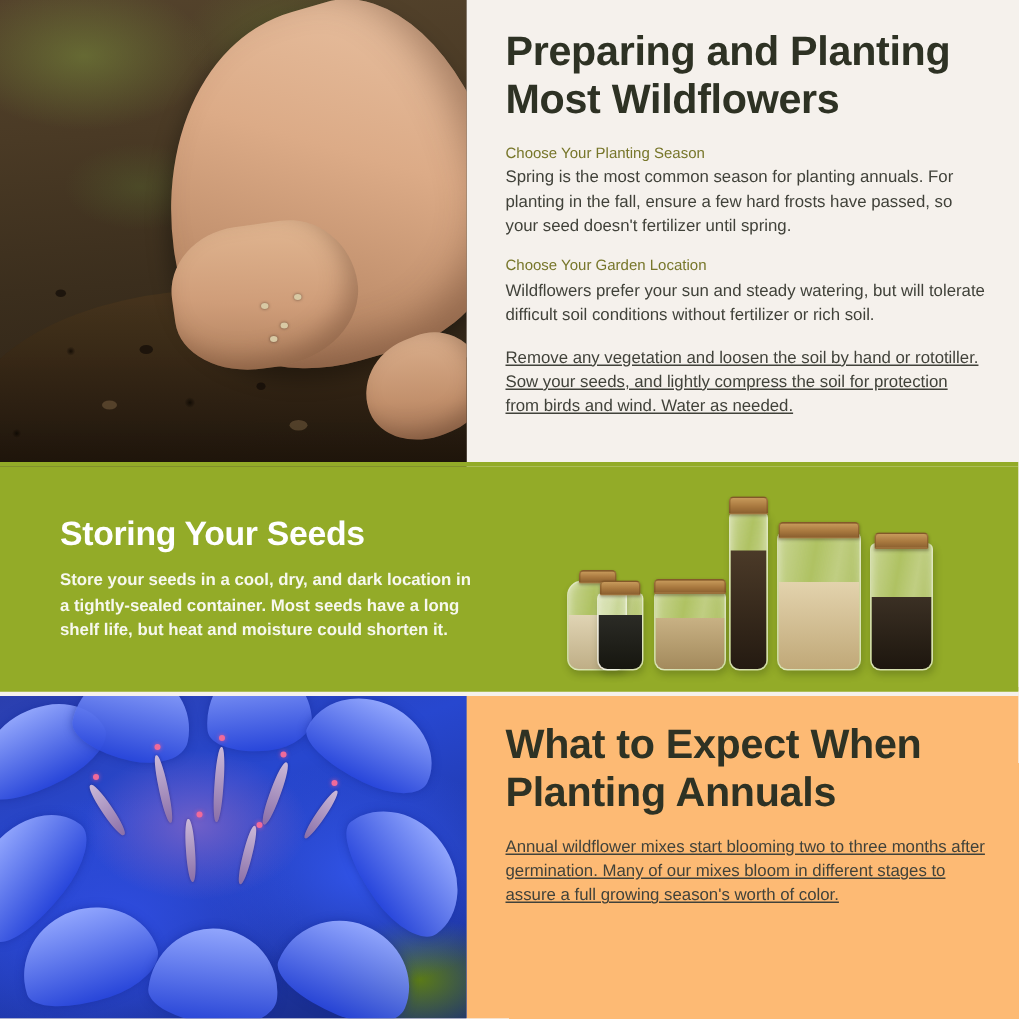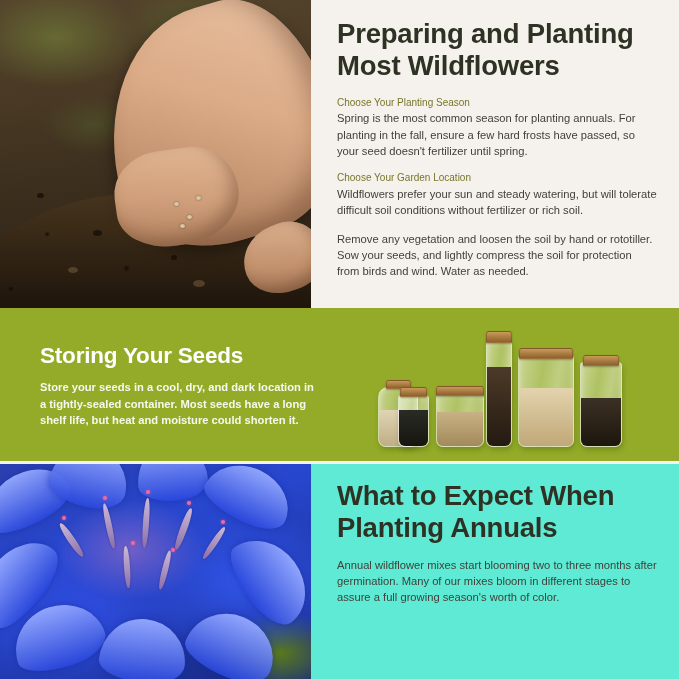--- a/index.html
+++ b/index.html
@@ -118,21 +118,21 @@
     line-height: 1.35;
     margin-bottom: 1px;
   }
 
   .body {
     color: #41423a;
     font-size: 11.2px;
     line-height: 1.46;
     margin-bottom: 12px;
   }
-  .body:last-child { margin-bottom: 0; }
+  .body:last-child { margin-bottom: 0; text-decoration: underline; }
 
   
   .rule-green {
     position: absolute; left: 0;
     width: 679px; height: 3px;
     background: #93ab28;
   }
 
   
   .row2 {
@@ -231,21 +231,21 @@
   .stamen-tip {
     position: absolute;
     width: 4px; height: 4px;
     border-radius: 50%;
     background: #f06a9a;
     box-shadow: 0 0 3px rgba(240,90,150,.8);
   }
 
   .panel-expect {
     flex: 1;
-    background: #5eead4;
+    background: #fdba74;
     padding: 16px 22px 0 26px;
   }
 
   h2.title-expect {
     color: #2e3224;
     font-size: 27.5px;
     font-weight: 700;
     line-height: 1.16;
     letter-spacing: -0.2px;
     margin-bottom: 13px;

